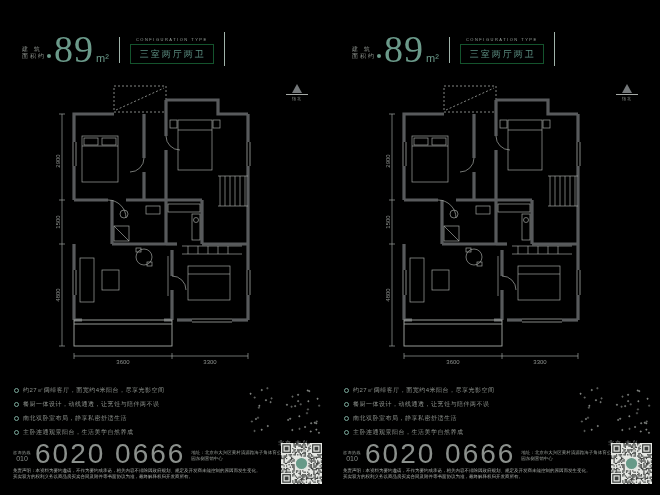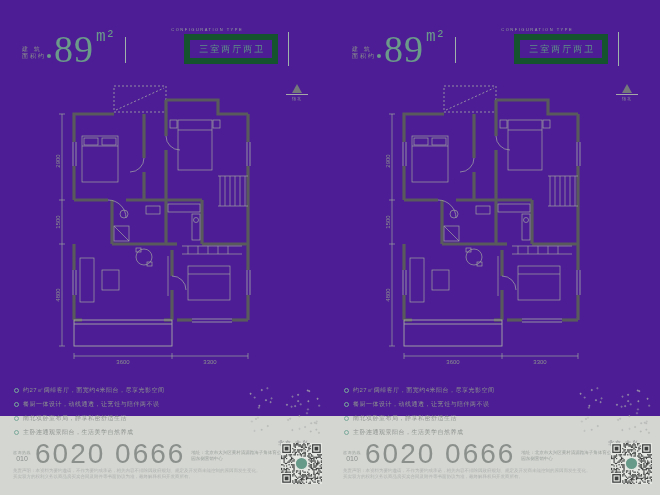--- a/index.html
+++ b/index.html
@@ -1,33 +1,33 @@
 <!DOCTYPE html>
 <html><head>
 <meta charset="utf-8">
 <style>
   * { margin:0; padding:0; box-sizing:border-box; }
   html,body { width:660px; height:495px; overflow:hidden; }
   body { background:#d4d6d2; font-family:"Liberation Sans", sans-serif; color:#7c817e; }
-  .canvas { position:relative; width:660px; height:416px; background:#4c1d95; }
+  .canvas { position:relative; width:660px; height:495px; background:#000000; }
   .panel { position:absolute; top:0; width:330px; height:495px; }
   .panel.left { left:0; } .panel.right { left:330px; }
 
   
   .hdr { position:absolute; top:26px; left:22px; height:40px; display:flex; align-items:flex-end; }
   .area-lbl { font-size:6px; line-height:7px; letter-spacing:2px; color:#8b918c; margin-right:3px; margin-bottom:6px; }
   .area-lbl .dot { display:inline-block; width:4px; height:4px; border-radius:50%; background:#6b9a8a; vertical-align:middle; margin-left:1px;}
   .area-val { font-family:"Liberation Serif", serif; font-size:38px; line-height:34px; color:#6b9a8a; letter-spacing:1px; }
-  .area-unit { font-family:Liberation Mono, monospace; font-size:16px; color:#6b9a8a; margin:0 0 20px 2px; }
+  .area-unit { font-family:Liberation Sans, sans-serif; font-size:11px; color:#6b9a8a; margin:0 0 2px 2px; }
   .vline { width:1px; background:#9fb3aa; margin:0 10px; }
   .vline.v1 { height:26px; margin-bottom:3px; }
   .vline.v2 { height:34px; margin-bottom:0px; }
   .type-wrap { display:flex; flex-direction:column; align-items:center; margin-bottom:2px; }
   .type-en { font-size:4px; letter-spacing:1.5px; color:#9aa39d; margin-bottom:2px; }
-  .type-cn { font-size:9px; letter-spacing:2px; color:#5e9285; border:6px solid #14532d; padding:3px 7px 2px 9px;margin-left:48px; }
+  .type-cn { font-size:9px; letter-spacing:2px; color:#5e9285; border:1px solid #14532d; padding:3px 7px 2px 9px; }
 
   
   .north { position:absolute; top:84px; right:22px; width:22px; text-align:center; }
   .north .tri { width:0; height:0; margin:0 auto; border-left:5px solid transparent; border-right:5px solid transparent; border-bottom:9px solid #74787a; }
   .north .nlbl { font-size:4px; color:#9aa09b; letter-spacing:1px; margin-top:1px; border-top:0.5px solid #a6aaa6; padding-top:1px;}
 
   
   .plan { position:absolute; top:80px; left:52px; width:212px; height:288px; }
 
   

